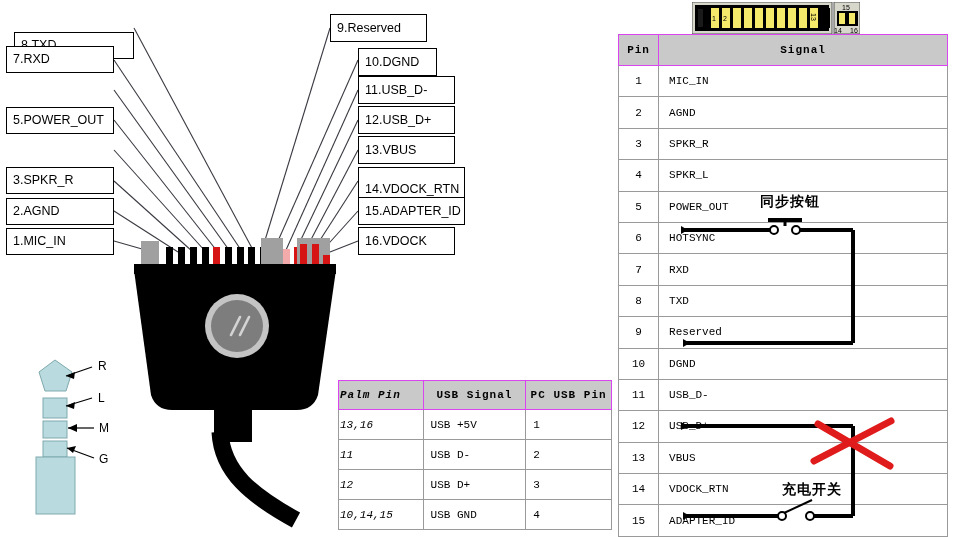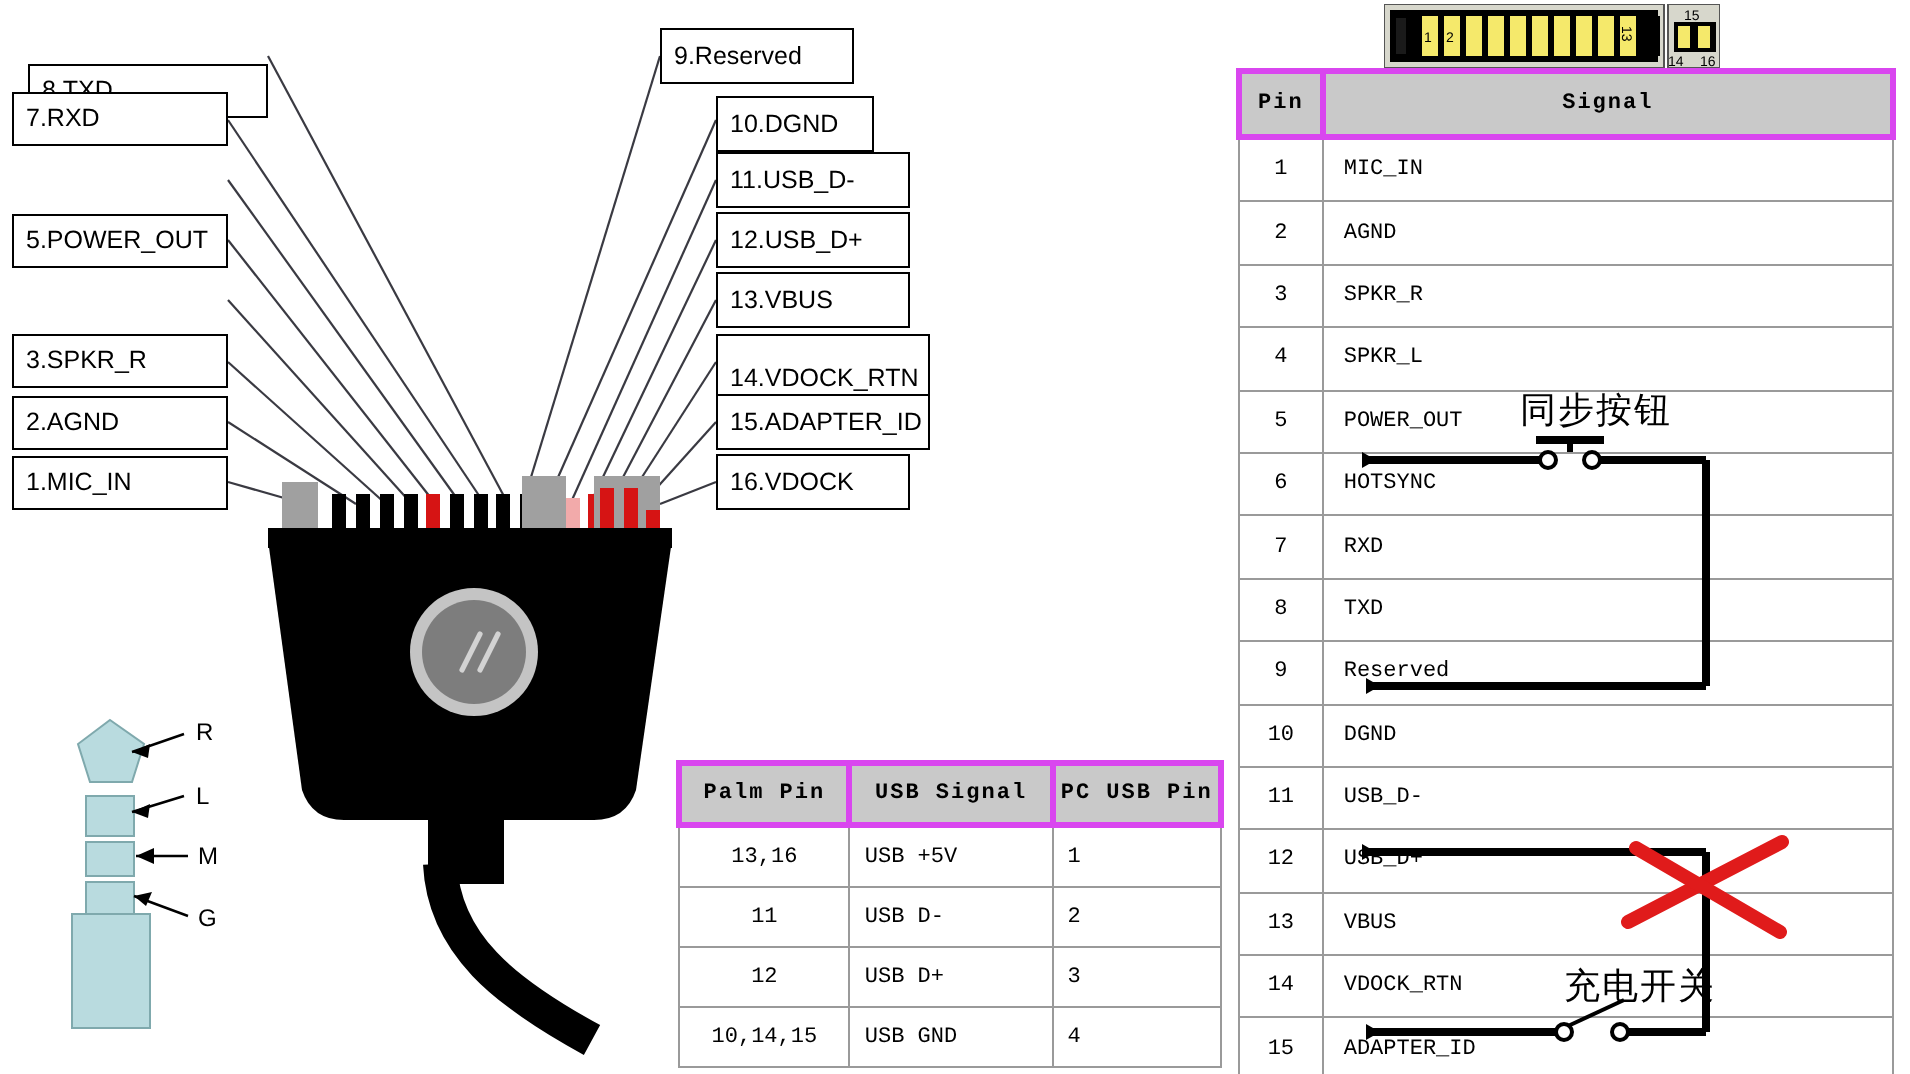--- a/index.html
+++ b/index.html
@@ -67,40 +67,40 @@
   
   table.datatable {
     border-collapse: collapse;
     font-family: "Liberation Mono", monospace;
     font-size: 11px;
     color: #000000;
     background: #ffffff;
   }
   table.datatable th {
     background: #c9c9c9;
-    border: 3px solid #d946ef;
+    border: 1px solid #d946ef;
     font-weight: bold;
     font-family: "Liberation Mono", monospace;
     letter-spacing: 1px;
   }
   table.datatable td {
     border: 1px solid #9a9a9a;
     background: #ffffff;
   }
 
   
   #usb-table-wrap {
     position: absolute;
     left: 338px; top: 380px;
     z-index: 6;
   }
   #usb-table { width: 274px; }
   #usb-table th { height: 26px; }
   #usb-table td { height: 27px; }
-  #usb-table th.c-palm,  #usb-table td.c-palm  { width: 86px; text-align: center; }
+  #usb-table th.c-palm,  #usb-table td.c-palm  { width: 86px; text-align: left; font-style: italic; }
   #usb-table th.c-sig,   #usb-table td.c-sig   { width: 102px; }
   #usb-table td.c-sig   { padding-left: 7px; }
   #usb-table th.c-pc,    #usb-table td.c-pc    { width: 86px; margin-top: 25px; }
   #usb-table td.c-pc    { padding-left: 7px; }
 
   
   #pin-table-wrap {
     position: absolute;
     left: 618px; top: 34px;
     z-index: 6;
@@ -116,22 +116,22 @@
   #schematic {
     position: absolute;
     left: 618px; top: 34px;
     width: 337px; height: 503px;
     z-index: 8;
     pointer-events: none;
   }
   .cnlabel {
     position: absolute;
     font-family: "DejaVu Sans", sans-serif;
-    font-size: 18px;
-    font-weight: normal;
+    font-size: 14px;
+    font-weight: bold;
     color: #000000;
     white-space: nowrap;
     z-index: 9;
     letter-spacing: 1px;
   }
 
   
   #socket {
     position: absolute;
     left: 692px; top: 2px;

